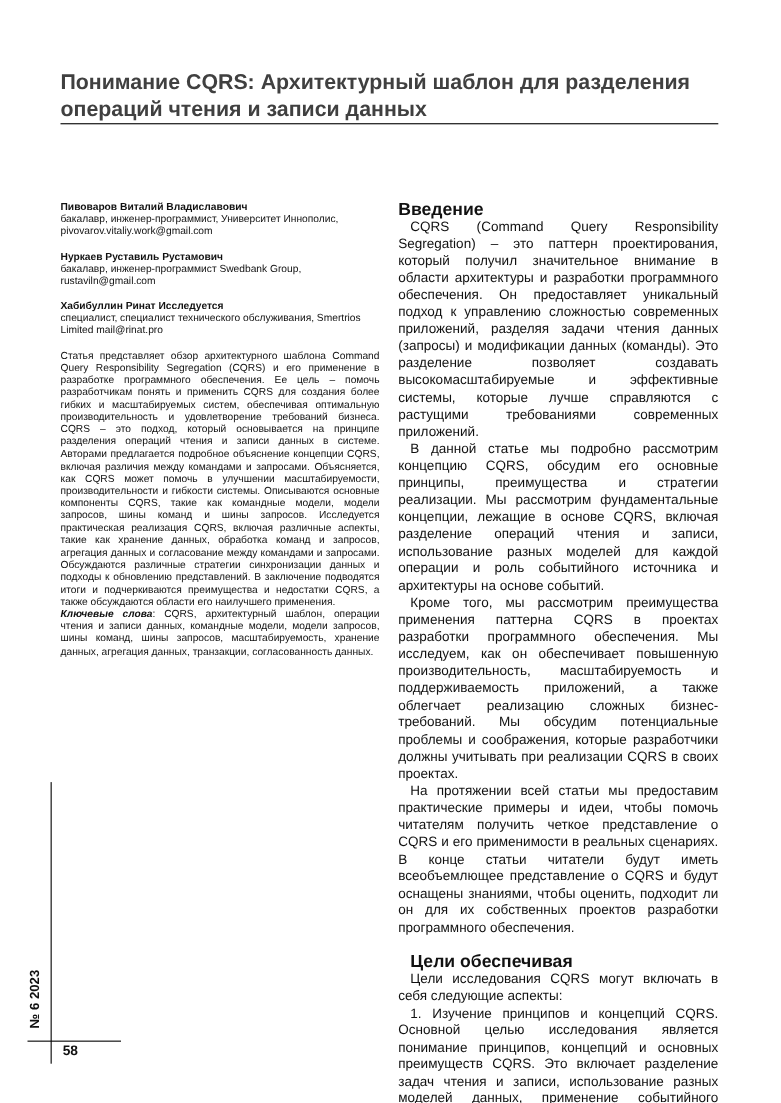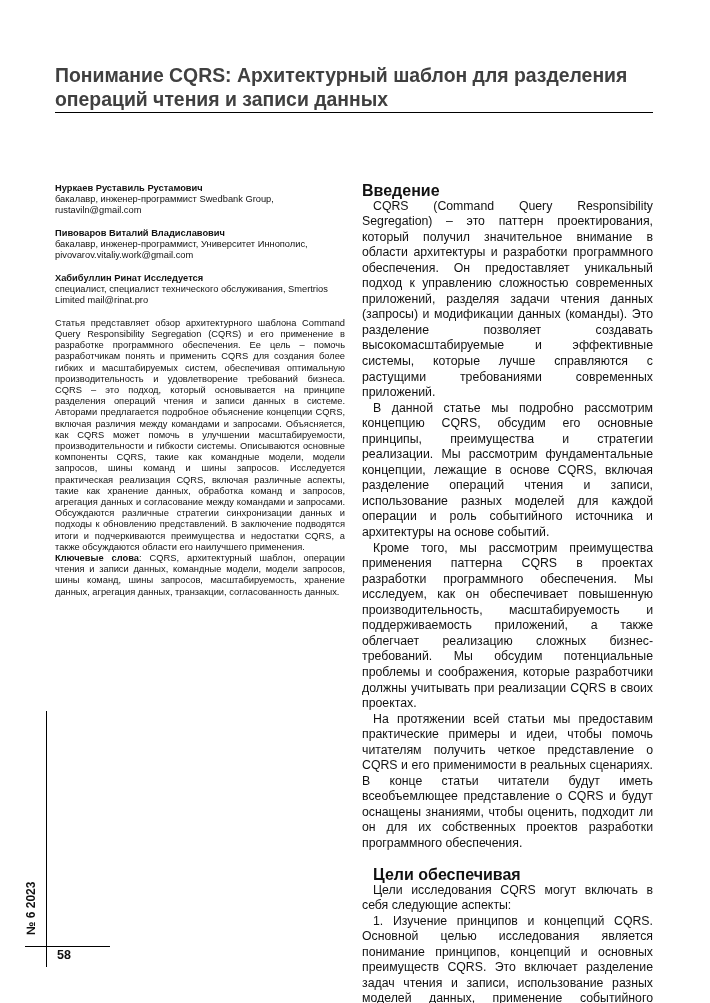--- a/index.html
+++ b/index.html
@@ -21,21 +21,21 @@
   .left-col {
     position: absolute; left: 55px; top: 183px; width: 290px;
     font-size: 9.3px; line-height: 11.2px; color: #111;
   }
   .author { margin-bottom: 11.3px; }
   .author-name { font-weight: bold; display: block; }
   .author-info { display: block; }
   .abstract { text-align: justify; margin-top: 6px; }
   .abstract p { margin: 0; }
   .keywords { text-align: justify; margin: 0; }
-  .keywords b { font-weight: bold; }
+  .keywords b { font-weight: bold; font-style: italic; }
 
   .right-col {
     position: absolute; left: 362px; top: 183px; width: 291px;
     font-size: 12.3px; line-height: 15.55px; color: #111;
   }
   .right-col h3 {
     margin: 0; font-size: 16px; line-height: 15.55px; font-weight: bold;
   }
   .right-col p {
     margin: 0; text-align: justify; text-indent: 11px;
@@ -62,26 +62,26 @@
   }
 </style>
 </head>
 <body>
 
 <h1 class="title">Понимание CQRS: Архитектурный шаблон для разделения операций чтения и записи данных</h1>
 <div class="title-rule"></div>
 
 <div class="left-col">
   <div class="author">
+    <span class="author-name">Пивоваров Виталий Владиславович</span>
+    <span class="author-info">бакалавр, инженер-программист, Университет Иннополис, pivovarov.vitaliy.work@gmail.com</span>
+  </div>
+  <div class="author">
     <span class="author-name">Нуркаев Руставиль Рустамович</span>
     <span class="author-info">бакалавр, инженер-программист Swedbank Group, rustaviln@gmail.com</span>
-  </div>
-  <div class="author">
-    <span class="author-name">Пивоваров Виталий Владиславович</span>
-    <span class="author-info">бакалавр, инженер-программист, Университет Иннополис, pivovarov.vitaliy.work@gmail.com</span>
   </div>
   <div class="author">
     <span class="author-name">Хабибуллин Ринат Исследуется</span>
     <span class="author-info">специалист, специалист технического обслуживания, Smertrios Limited mail@rinat.pro</span>
   </div>
   <div class="abstract">
     <p>Статья представляет обзор архитектурного шаблона Command Query Responsibility Segregation (CQRS) и его применение в разработке программного обеспечения. Ее цель – помочь разработчикам понять и применить CQRS для создания более гибких и масштабируемых систем, обеспечивая оптимальную производительность и удовлетворение требований бизнеса. CQRS – это подход, который основывается на принципе разделения операций чтения и записи данных в системе. Авторами предлагается подробное объяснение концепции CQRS, включая различия между командами и запросами. Объясняется, как CQRS может помочь в улучшении масштабируемости, производительности и гибкости системы. Описываются основные компоненты CQRS, такие как командные модели, модели запросов, шины команд и шины запросов. Исследуется практическая реализация CQRS, включая различные аспекты, такие как хранение данных, обработка команд и запросов, агрегация данных и согласование между командами и запросами. Обсуждаются различные стратегии синхронизации данных и подходы к обновлению представлений. В заключение подводятся итоги и подчеркиваются преимущества и недостатки CQRS, а также обсуждаются области его наилучшего применения.</p>
     <p class="keywords"><b>Ключевые слова</b><span>: CQRS, архитектурный шаблон, операции чтения и записи данных, командные модели, модели запросов, шины команд, шины запросов, масштабируемость, хранение данных, агрегация данных, транзакции, согласованность данных.</span></p>
   </div>
 </div>

